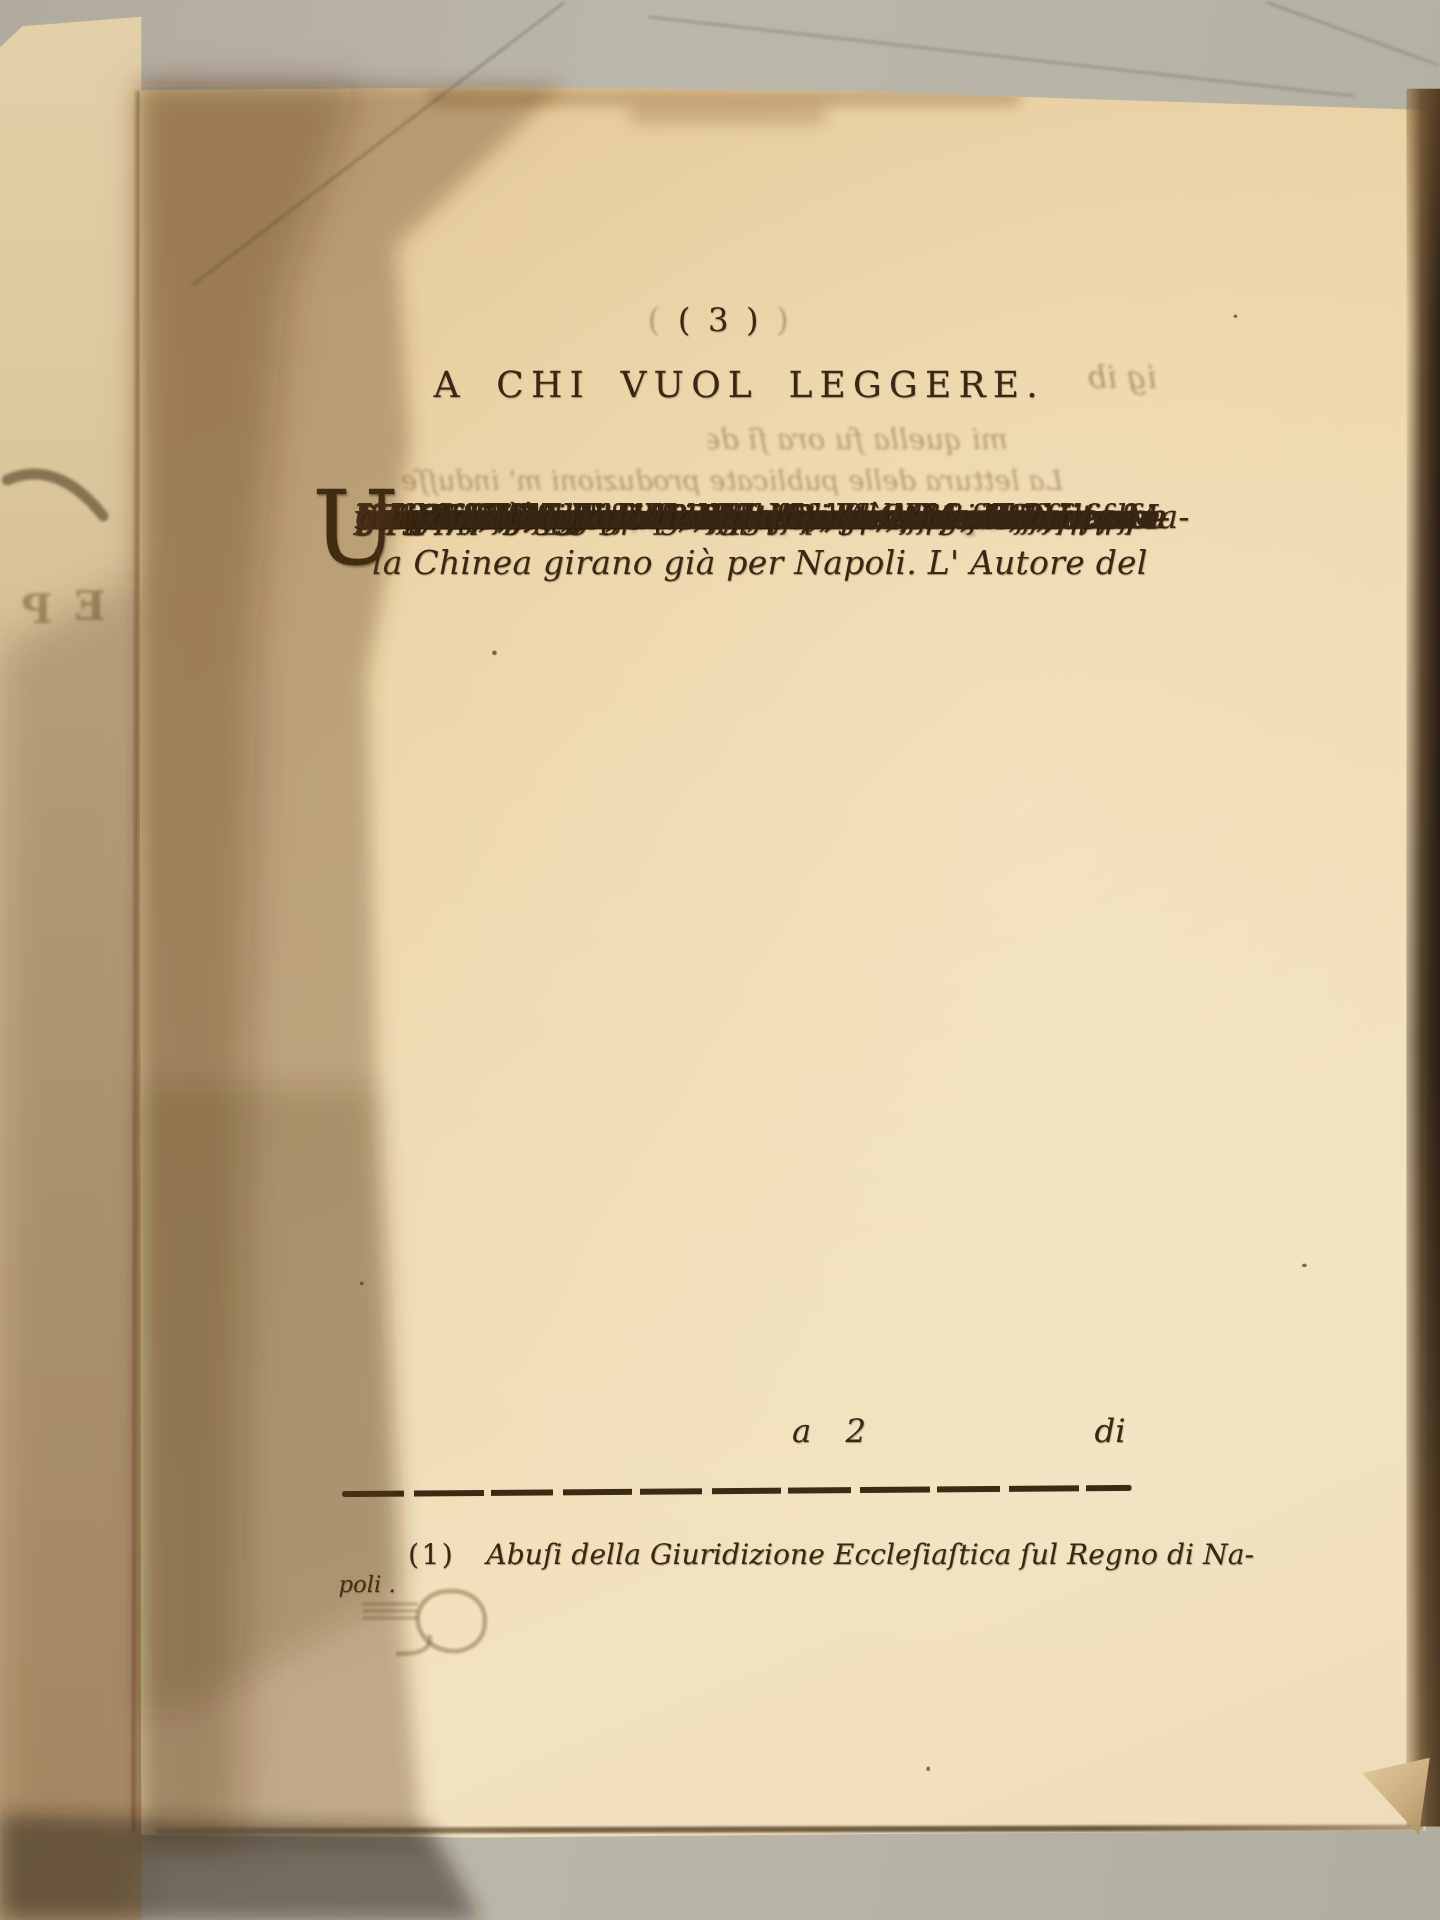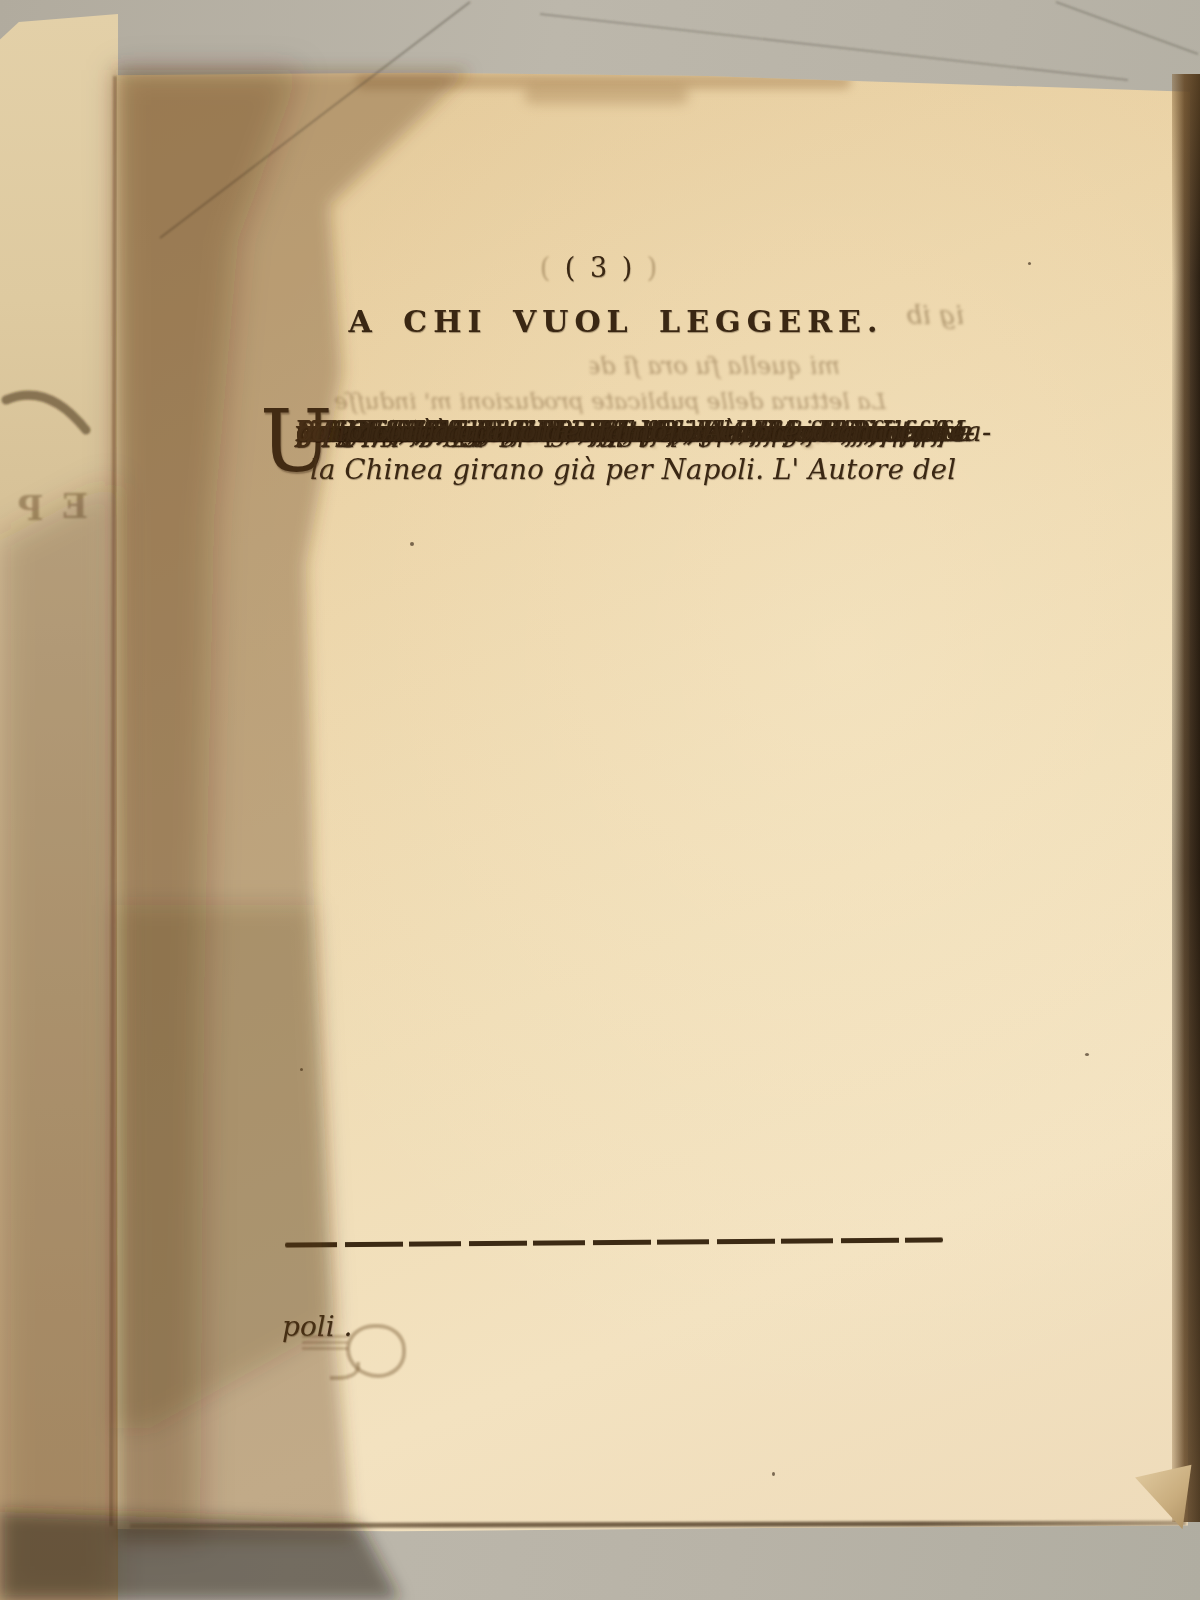--- a/index.html
+++ b/index.html
@@ -28,21 +28,21 @@
     clip-path:polygon(0% 0.22%,28% 0.05%,55% 0.28%,100% 1.35%,99.95% 54%,99.8% 99.55%,62% 99.72%,26% 99.95%,0.15% 99.8%);
   }
   #page *{position:absolute;}
   .ink{color:#3a2713;text-shadow:0.5px 0.8px 0.9px rgba(46,30,14,.38);}
   
   #pagenum-row{left:180px;top:180px;width:640px;text-align:center;margin-left:-16px;
     font-size:27px;letter-spacing:3px;position:absolute;}
   #pagenum-row .ghost-paren{color:rgba(120,90,52,.45);filter:blur(.8px);position:static;}
   #pagenum-row span{position:static;}
   #title-row{left:180px;top:232px;width:640px;text-align:center;position:absolute;
-    font-size:30px;font-weight:700;letter-spacing:6px;word-spacing:9px;}
+    font-size:30px;font-weight:400;letter-spacing:6px;word-spacing:9px;}
   #title-row span{position:static;}
   
   .ghost{
     font-style:italic;font-size:24px;color:rgba(125,95,58,.5);
     transform:scaleX(-1);filter:blur(1.4px);white-space:nowrap;overflow:hidden;
   }
   #ghost-1{left:474px;top:280px;width:250px;}
   #ghost-2{left:214px;top:316px;width:556px;font-size:23px;}
   #ghost-3{left:234px;top:350px;width:516px;font-size:23px;}
   #ghost-title{left:758px;top:228px;width:90px;font-size:26px;color:rgba(120,92,55,.55);}
@@ -69,21 +69,21 @@
   #catchword{left:616px;font-style:italic;}
   
   #rule{
     left:169px;top:1168px;width:658px;height:4.5px;position:absolute;
     background:repeating-linear-gradient(90deg,#3c2a14 0px,#3c2a14 52px,rgba(60,42,20,0) 52px,rgba(60,42,20,0) 60px,#3c2a14 60px,#3c2a14 118px,rgba(60,42,20,0) 118px,rgba(60,42,20,0) 124px);
     transform:rotate(-0.45deg);filter:blur(.4px);border-radius:2px;
   }
   #footnote-1{left:224px;top:1209px;font-size:23.5px;width:720px;}
   #footnote-1 .fn-marker{font-style:normal;letter-spacing:2px;position:static;}
   #footnote-1 .fn-text{font-style:italic;margin-left:26px;position:static;}
-  #footnote-2{left:166px;top:1238px;font-size:28px;font-style:italic;}
+  #footnote-2{left:166px;top:1238px;font-size:19px;font-style:italic;}
   
   #pen-mark{left:230px;top:1252px;width:52px;height:46px;border:4px solid rgba(125,95,58,.45);
     border-radius:50% 50% 50% 58%;filter:blur(1px);}
   #pen-mark-tail{left:214px;top:1290px;width:26px;height:14px;border-right:4px solid rgba(125,95,58,.42);
     border-bottom:4px solid rgba(125,95,58,.42);border-radius:0 0 70% 0;filter:blur(1px);}
   #pen-mark-scribble{left:186px;top:1262px;width:46px;height:16px;
     background:repeating-linear-gradient(0deg,rgba(130,100,62,.35) 0 3px,rgba(130,100,62,0) 3px 6px);
     filter:blur(.8px);}
   
   #stain-top{left:240px;top:2px;width:495px;height:15px;background:rgba(150,108,60,.38);filter:blur(5px);border-radius:8px;}
@@ -207,22 +207,29 @@
         <span class="s-i">un' Opera, che ſull' aſſunto un noſtro erudito Ma-</span>
       </div>
       <div class="line ink">
         <span class="s-i">giſtrato ſtà compilando, perchè, calcolando ſu i</span>
       </div>
       <div class="line ink">
         <span class="s-i">conoſciuti girano del famoſo Autore, la ſuppone</span>
       </div>
     </div>
 
+  <div id="catch-row">
+    <span id="sig-mark" class="ink">a 2</span>
+    <span id="catchword" class="ink">di</span>
+  </div>
 
   <div id="rule"></div>
+  <div id="footnote-1" class="ink">
+    <span class="fn-marker">(1)</span><span class="fn-text">Abuſi della Giuridizione Eccleſiaſtica ſul Regno di Na-</span>
+  </div>
   <div id="footnote-2" class="ink">poli .</div>
 
   <div id="pen-mark"></div>
   <div id="pen-mark-tail"></div>
   <div id="pen-mark-scribble"></div>
 
   <div class="speck" style="left:294px;top:470px;width:4px;height:4px;"></div>
   <div class="speck" style="left:184px;top:996px;width:3px;height:3px;"></div>
   <div class="speck" style="left:969px;top:981px;width:4px;height:3px;"></div>
   <div class="speck" style="left:912px;top:190px;width:3px;height:3px;"></div>

